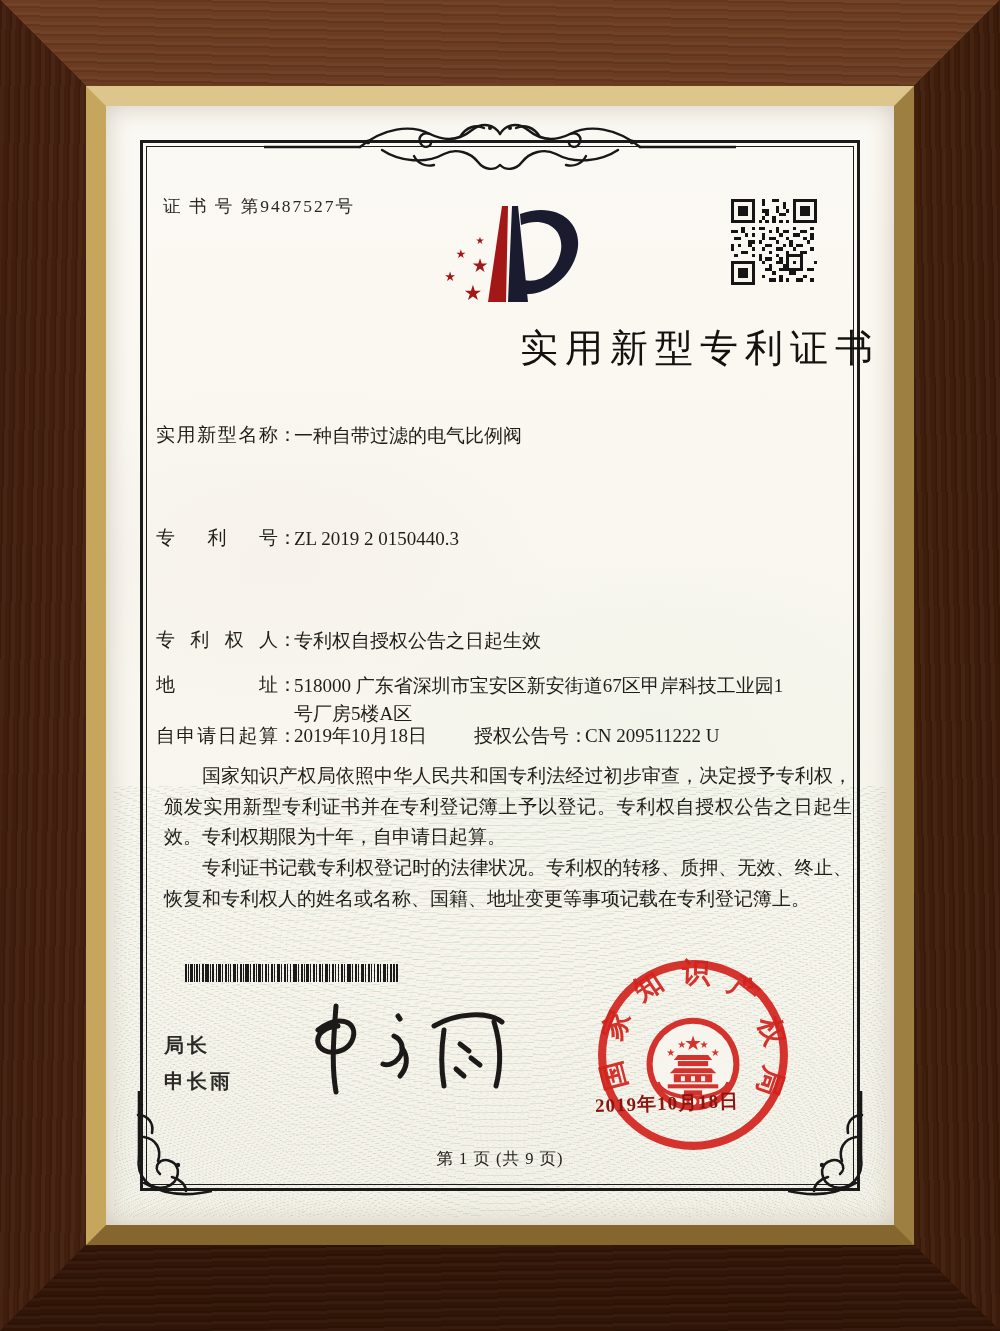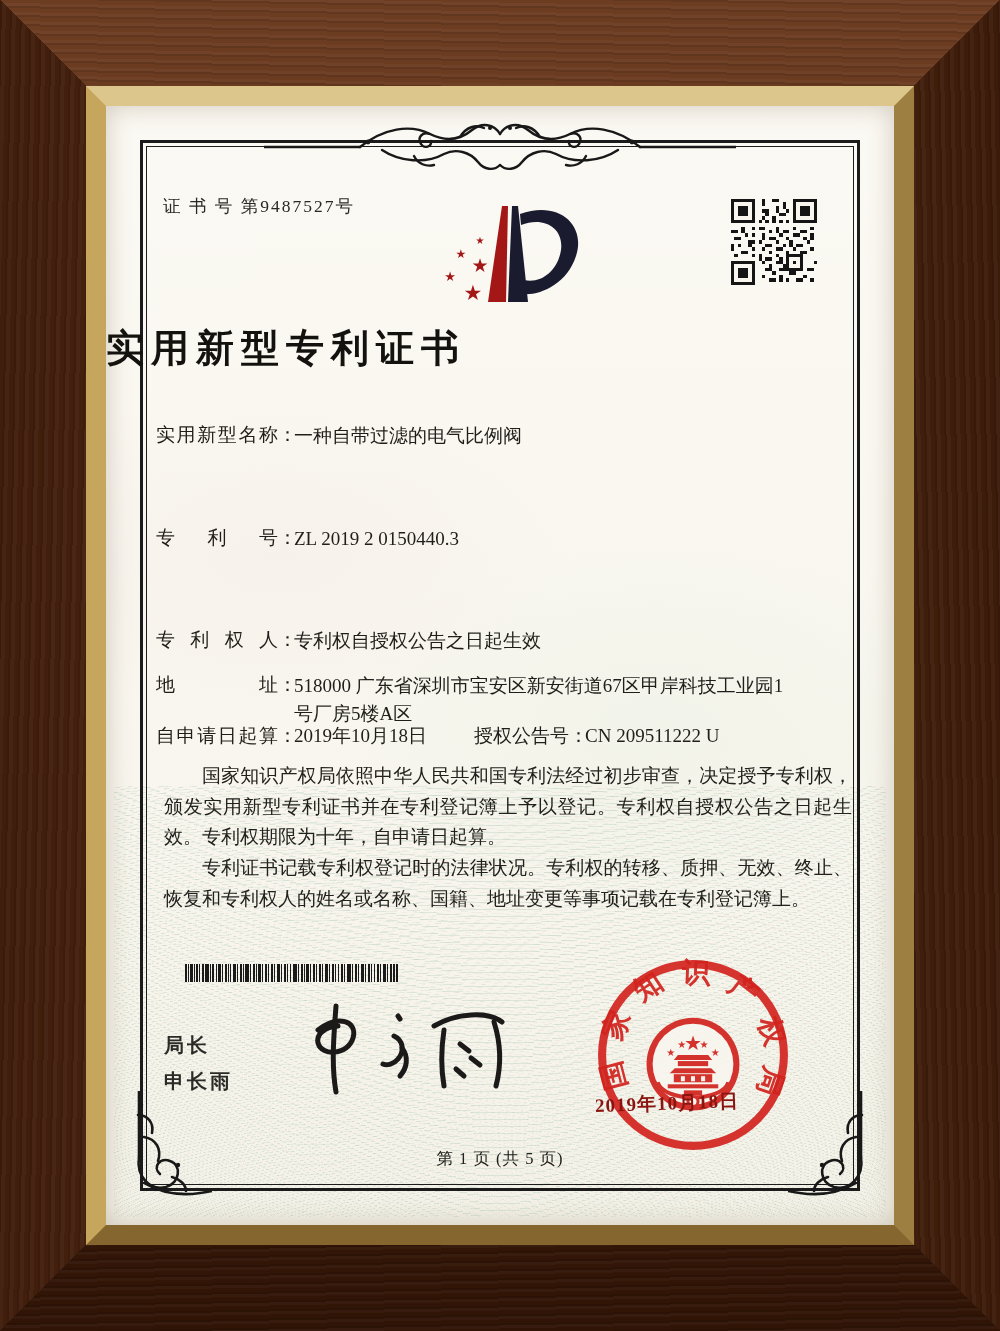--- a/index.html
+++ b/index.html
@@ -39,21 +39,21 @@
   .inner-border::after{content:"";position:absolute;inset:3px;border:1px solid #1c1c1c;}
   .flourish{position:absolute;pointer-events:none;}
   .fl-top{left:158px;top:10px;width:472px;height:62px;}
   .fl-bl{left:26px;top:985px;width:80px;height:110px;}
   .fl-br{right:26px;top:985px;width:80px;height:110px;transform:scaleX(-1);}
   
   .abs{position:absolute;}
   .cert-no{left:57px;top:88px;font-size:17.5px;letter-spacing:2px;color:#2a2824;}
   .logo{left:322px;top:86px;width:164px;height:120px;}
   .qr{left:625px;top:93px;width:86px;height:86px;}
-  .title{left:0;right:14px;top:217px;text-align:left;font-size:38px;font-weight:700;
+  .title{left:0;right:14px;top:217px;text-align:right;font-size:38px;font-weight:400;
          letter-spacing:7px;color:#14120f;}
   .frow{left:50px;font-size:19px;color:#201e1a;white-space:nowrap;}
   .flabel{display:inline-block;width:122px;text-align:justify;text-align-last:justify;vertical-align:top;}
   .fcolon{display:inline-block;width:16px;vertical-align:top;}
   .fvalue{display:inline-block;width:496px;vertical-align:top;white-space:normal;line-height:28px;}
   .grant2{position:absolute;left:318px;top:0;white-space:nowrap;}
   .para{left:58px;width:688px;font-size:19px;line-height:30.5px;text-align:justify;
         text-indent:2em;color:#23211d;}
   .barcode{left:79px;top:858px;width:214px;height:18px;}
   .director{left:58px;font-size:20px;font-weight:700;letter-spacing:3px;color:#2b2a26;
@@ -232,14 +232,14 @@
         <rect x="107" y="120" width="4" height="5" fill="#f8f6ee"></rect>
         <rect x="74" y="128" width="50" height="4"></rect>
         <rect x="90" y="134" width="18" height="5"></rect>
       </g>
       <path d="M64,126 C70,146 128,146 134,126" stroke="#d2231e" stroke-width="4" fill="none"></path>
       <circle cx="99" cy="145" r="5" fill="#f8f6ee" stroke="#d2231e" stroke-width="3"></circle>
     </g>
   </svg>
   <div class="abs seal-date">2019年10月18日</div>
 
-  <div class="abs page-info">第 1 页 (共 5 页)</div>
+  <div class="abs page-info">第 1 页 (共 9 页)</div>
 </div>
 
 </body></html>

